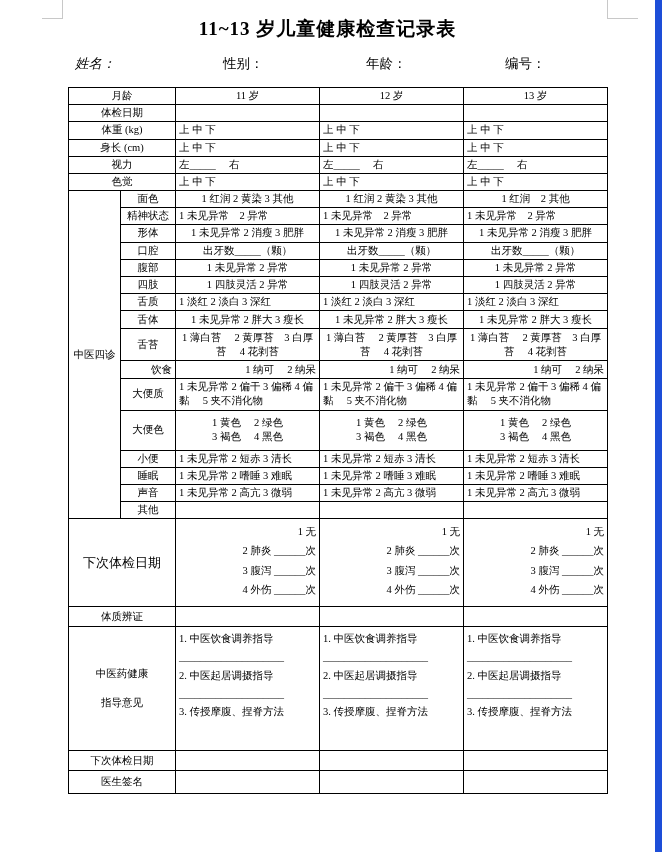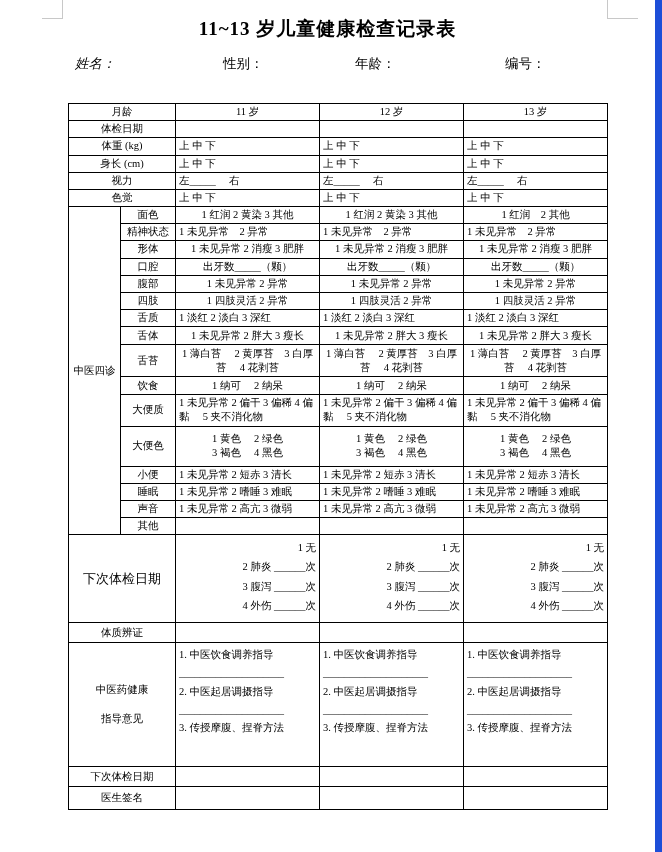--- a/index.html
+++ b/index.html
@@ -24,46 +24,46 @@
     border-left: 1px solid #c8c8c8; border-bottom: 1px solid #c8c8c8;
   }
   .title {
     position: absolute; left: 0; top: 16px; width: 100%;
     text-align: center; font-size: 19px; font-weight: bold; letter-spacing: 1px;
   }
   .info-row { position: absolute; top: 55px; left: 0; width: 100%; height: 20px; font-size: 13.5px; }
   .info-row span { position: absolute; white-space: nowrap; }
   .info-name   { left: 75px; font-style: italic; }
   .info-sex    { left: 223px; }
-  .info-age    { left: 355px; }
+  .info-age    { left: 366px; }
   .info-serial { left: 505px; }
 
   table.form {
-    position: absolute; left: 68px; top: 103px;
+    position: absolute; left: 68px; top: 87px;
     border-collapse: collapse; table-layout: fixed; width: 539px;
     font-size: 10.5px; line-height: 1.35;
   }
   table.form th, table.form td {
     border: 1px solid #000000;
     padding: 1px 3px;
     height: 14px;
     vertical-align: middle;
     font-weight: normal;
     overflow: hidden;
   }
   table.form th { text-align: center; }
   th.lal { text-align: left; }
   td.ac { text-align: center; }
   td.al { text-align: left; }
   .group-cell { text-align: center; vertical-align: middle; }
 
   
   tbody tr:nth-child(14) td, tbody tr:nth-child(14) th { height: 18px; }
   tbody tr:nth-child(15) td, tbody tr:nth-child(15) th { height: 32px; }
-  tbody tr:nth-child(16) td, tbody tr:nth-child(16) th { height: 18px; }
+  tbody tr:nth-child(16) td, tbody tr:nth-child(16) th { height: 18px; text-align: right; }
   tbody tr:nth-child(17) td, tbody tr:nth-child(17) th { height: 28px; }
   tbody tr:nth-child(18) td, tbody tr:nth-child(18) th { height: 40px; }
   tbody tr:nth-child(23) td, tbody tr:nth-child(23) th { height: 88px; }
   tbody tr:nth-child(24) td, tbody tr:nth-child(24) th { height: 20px; }
   tbody tr:nth-child(25) td, tbody tr:nth-child(25) th { height: 124px; }
   tbody tr:nth-child(26) td, tbody tr:nth-child(26) th { height: 20px; }
   tbody tr:nth-child(27) td, tbody tr:nth-child(27) th { height: 23px; font-family: Liberation Serif, serif; }
 
   tbody tr:nth-child(23) td, tbody tr:nth-child(25) td { vertical-align: top; }
   tbody tr:nth-child(23) td .line { margin: 5px 0; text-align: right; }

